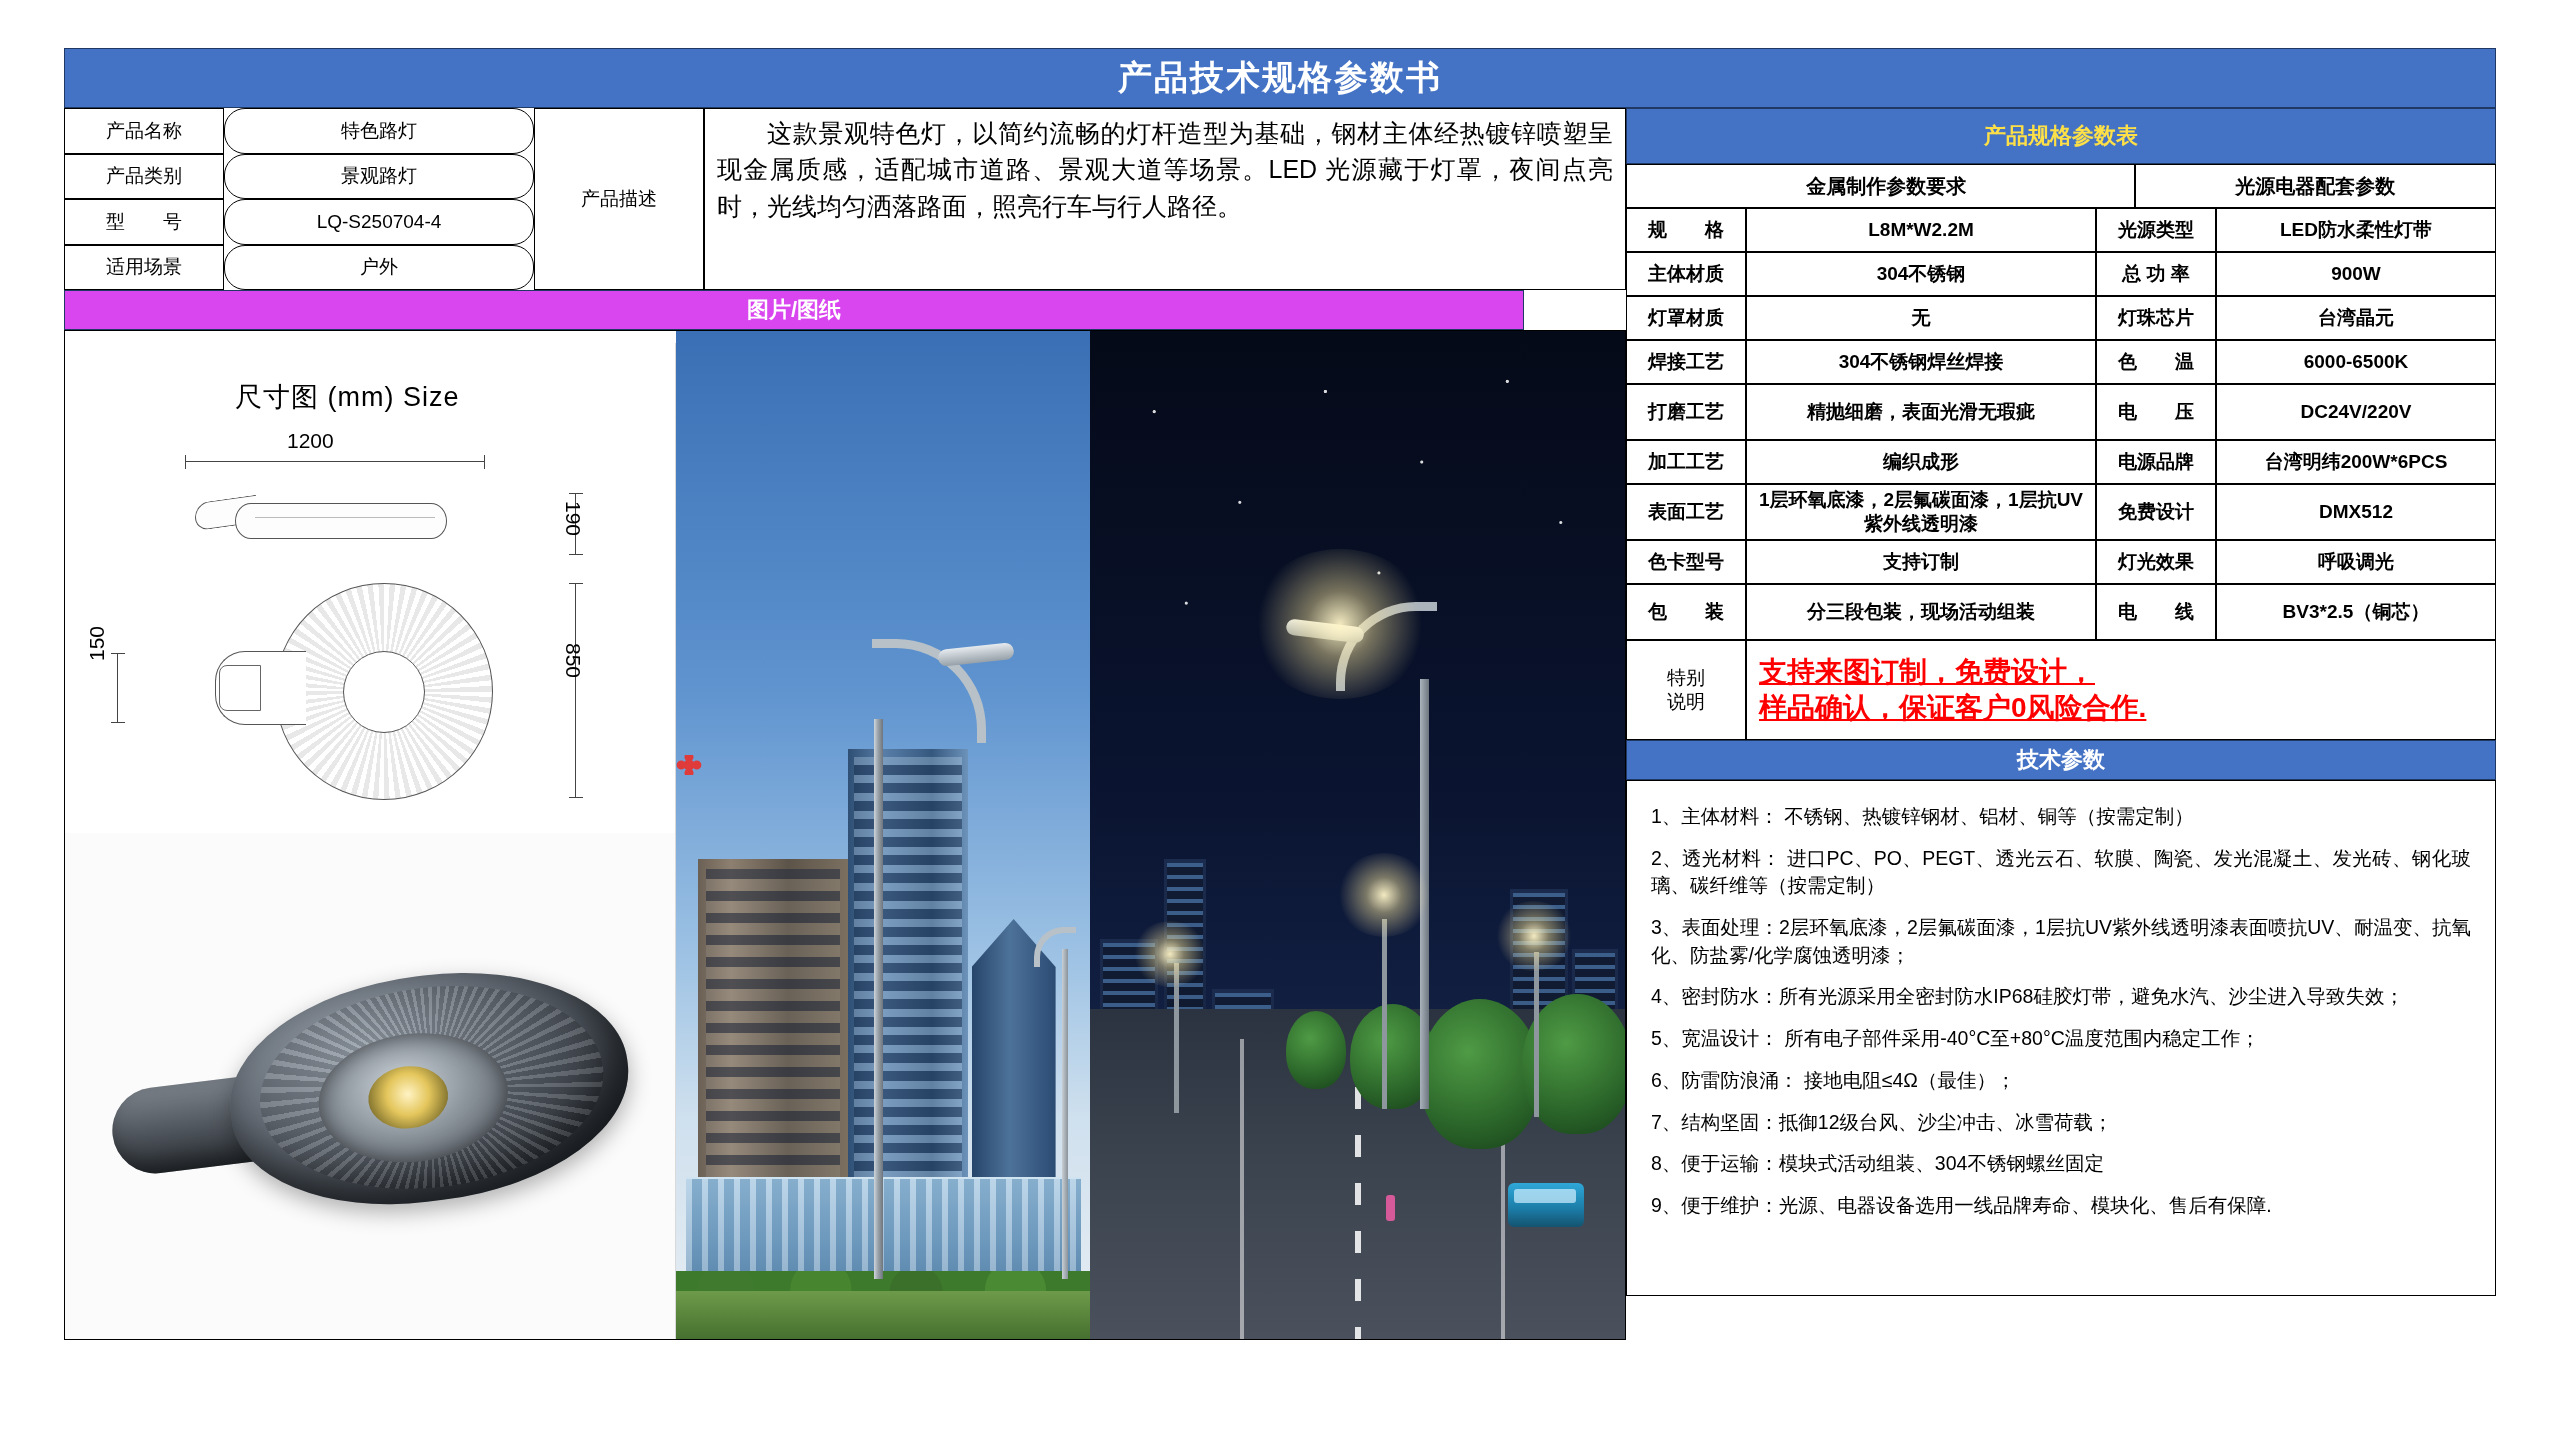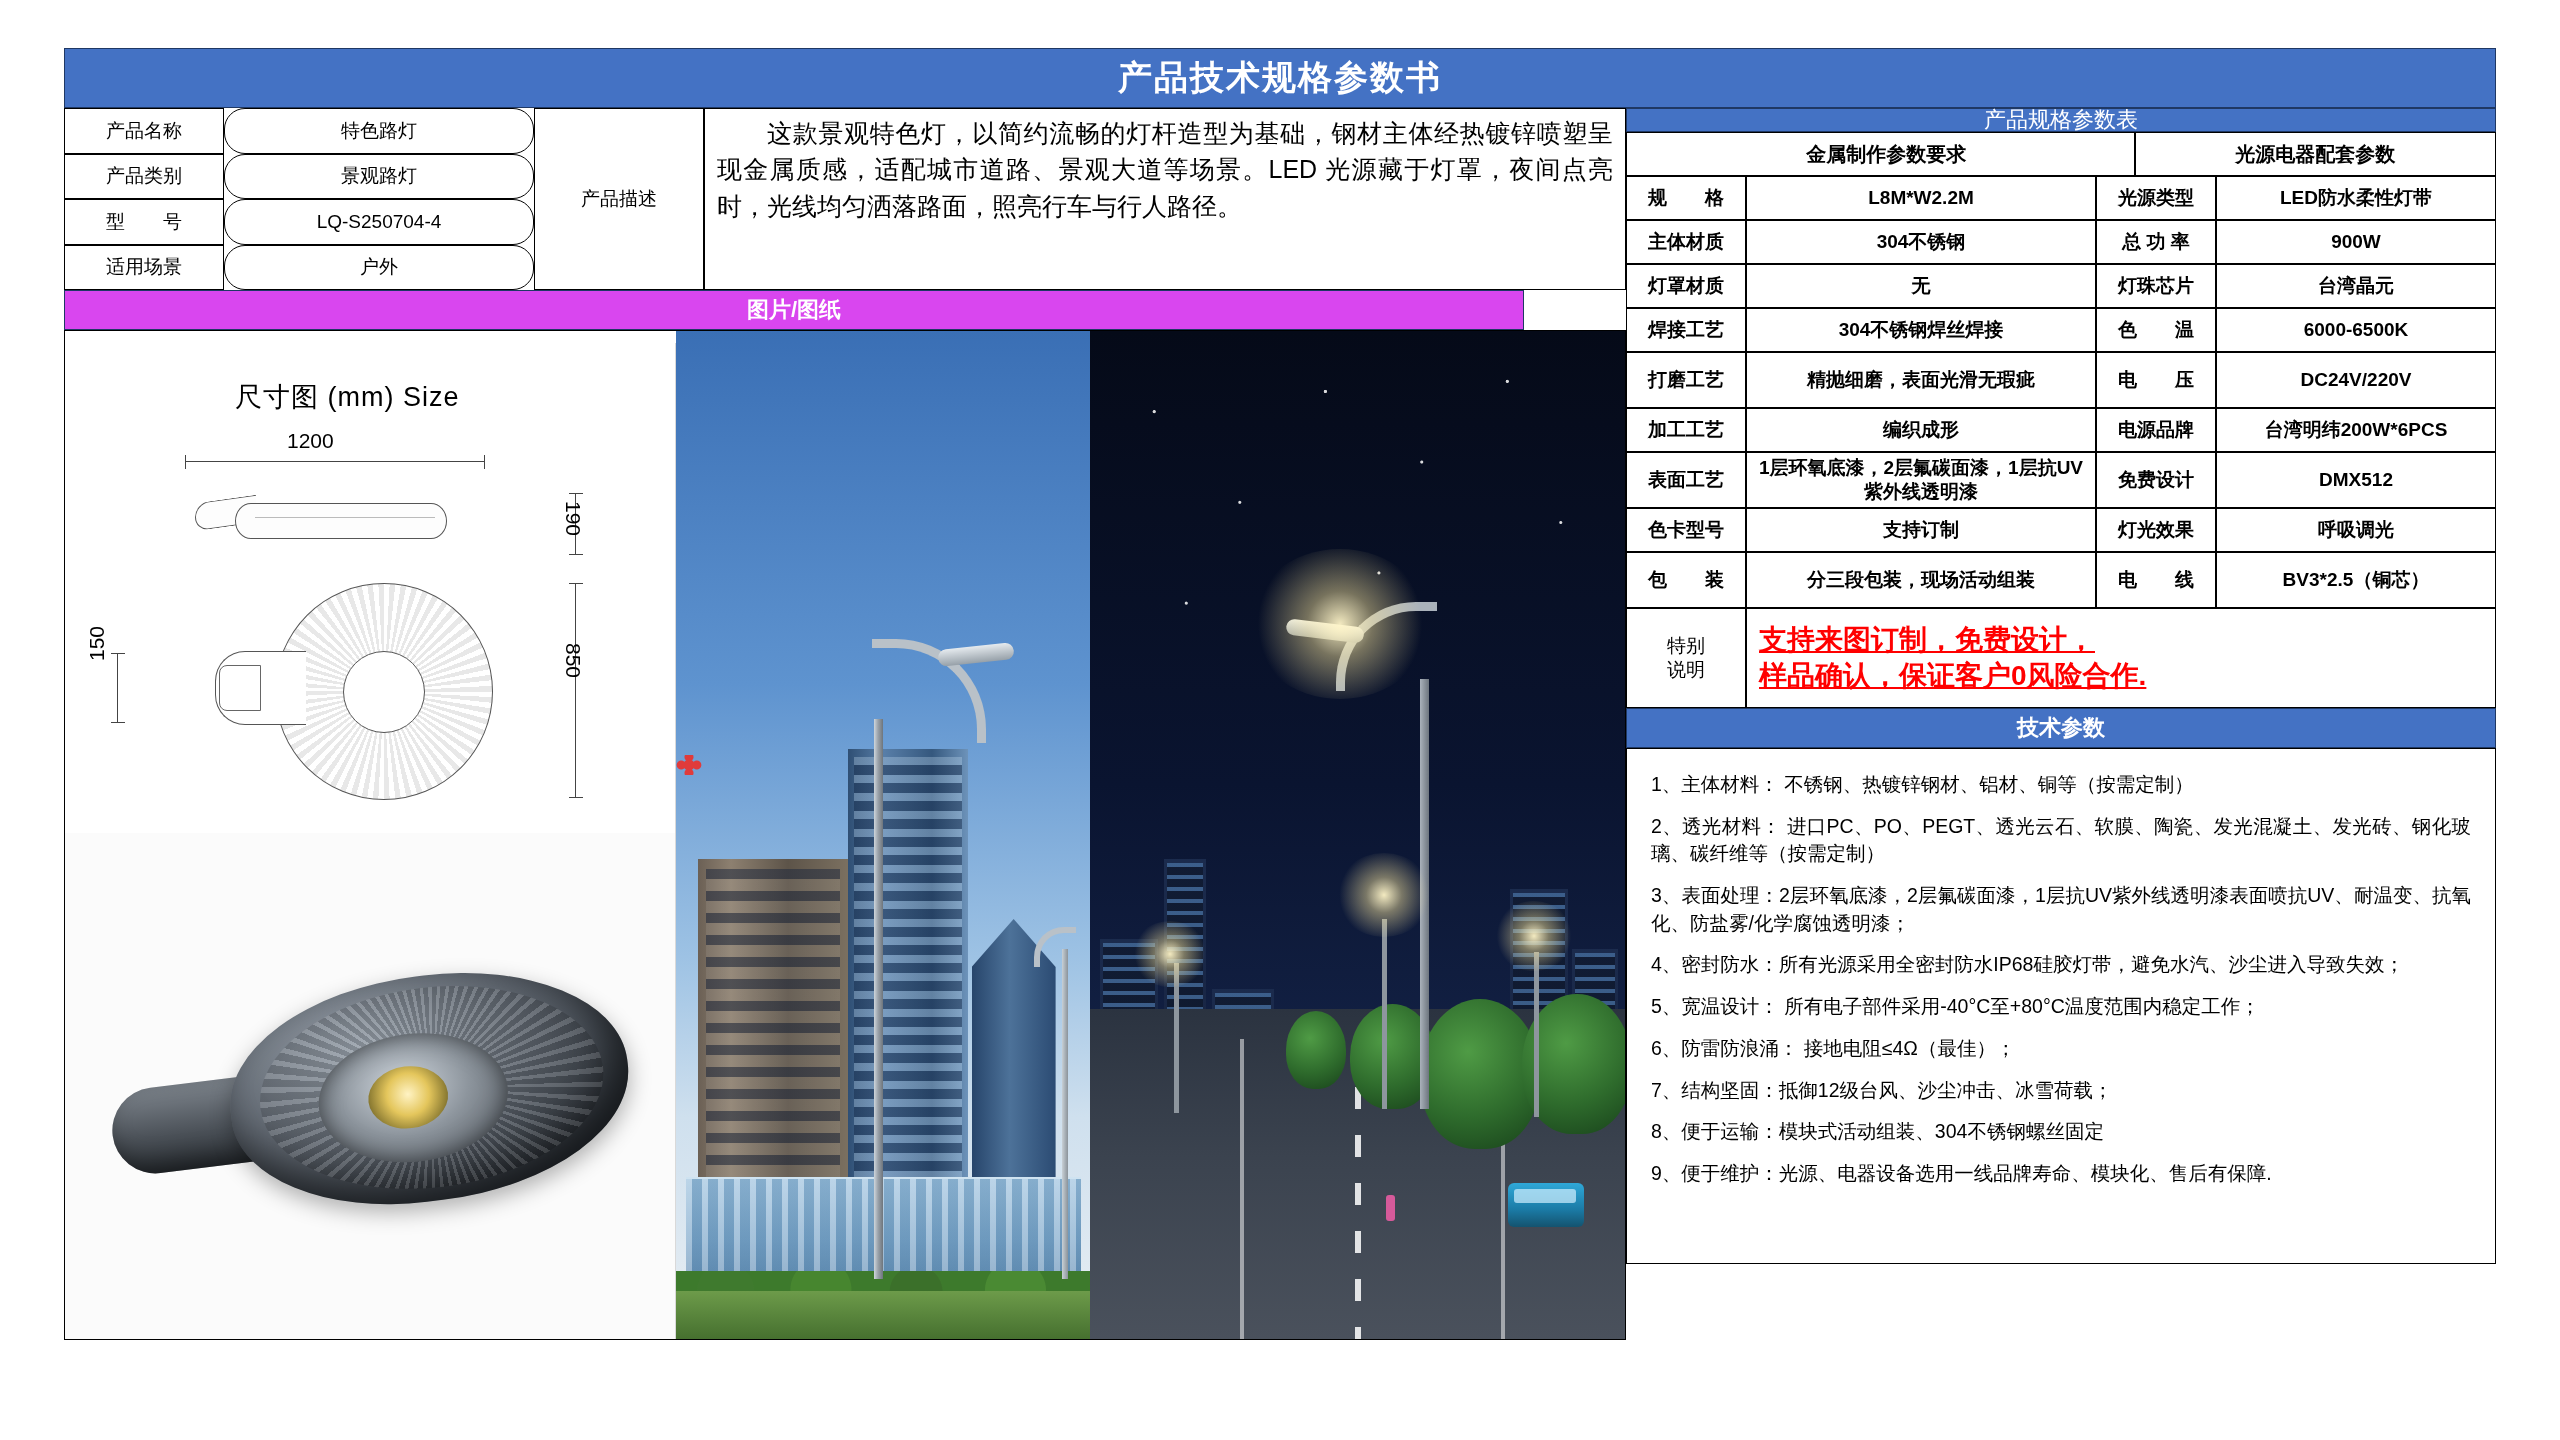--- a/index.html
+++ b/index.html
@@ -584,24 +584,24 @@
     content:""; position:absolute; left:6px; top:6px; width: 62px; height: 14px;
     background: rgba(210,240,255,.7); border-radius: 3px;
   }
   .person {
     position: absolute; left: 296px; bottom: 118px; width: 9px; height: 26px;
     background: #d65a9a; border-radius: 3px;
   }
 
   
   .spec-title {
-    width: 870px; height: 24px;
-    background: #4472C4; color: #ffffff;
+    width: 870px; height: 56px;
+    background: #4472C4; color: #fde047;
     border: 1px solid #1F3864; box-sizing: border-box;
-    font-size: 22px; font-weight: normal;
+    font-size: 22px; font-weight: bold;
     display: flex; align-items: center; justify-content: center;
   }
   .spec-subhead { display: flex; width: 870px; }
   .spec-subhead .cell { height: 44px; font-weight: bold; font-size: 20px; }
   .sh-left { width: 562px; padding-left: 18px; }
   .sh-right { width: 400px; }
 
   .spec-row { display: flex; width: 870px; }
   .spec-row .c1 { width: 120px; }
   .spec-row .c2 { width: 350px; }

